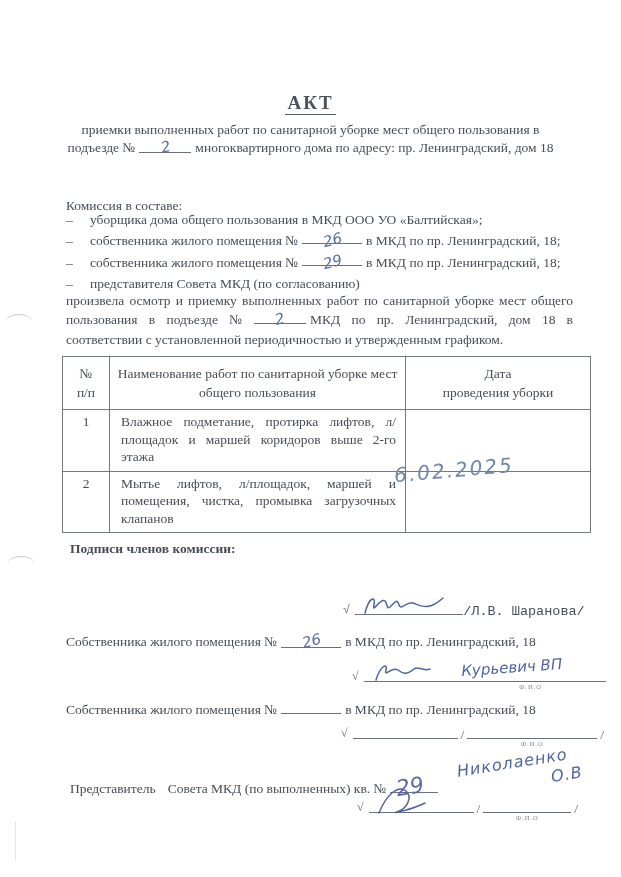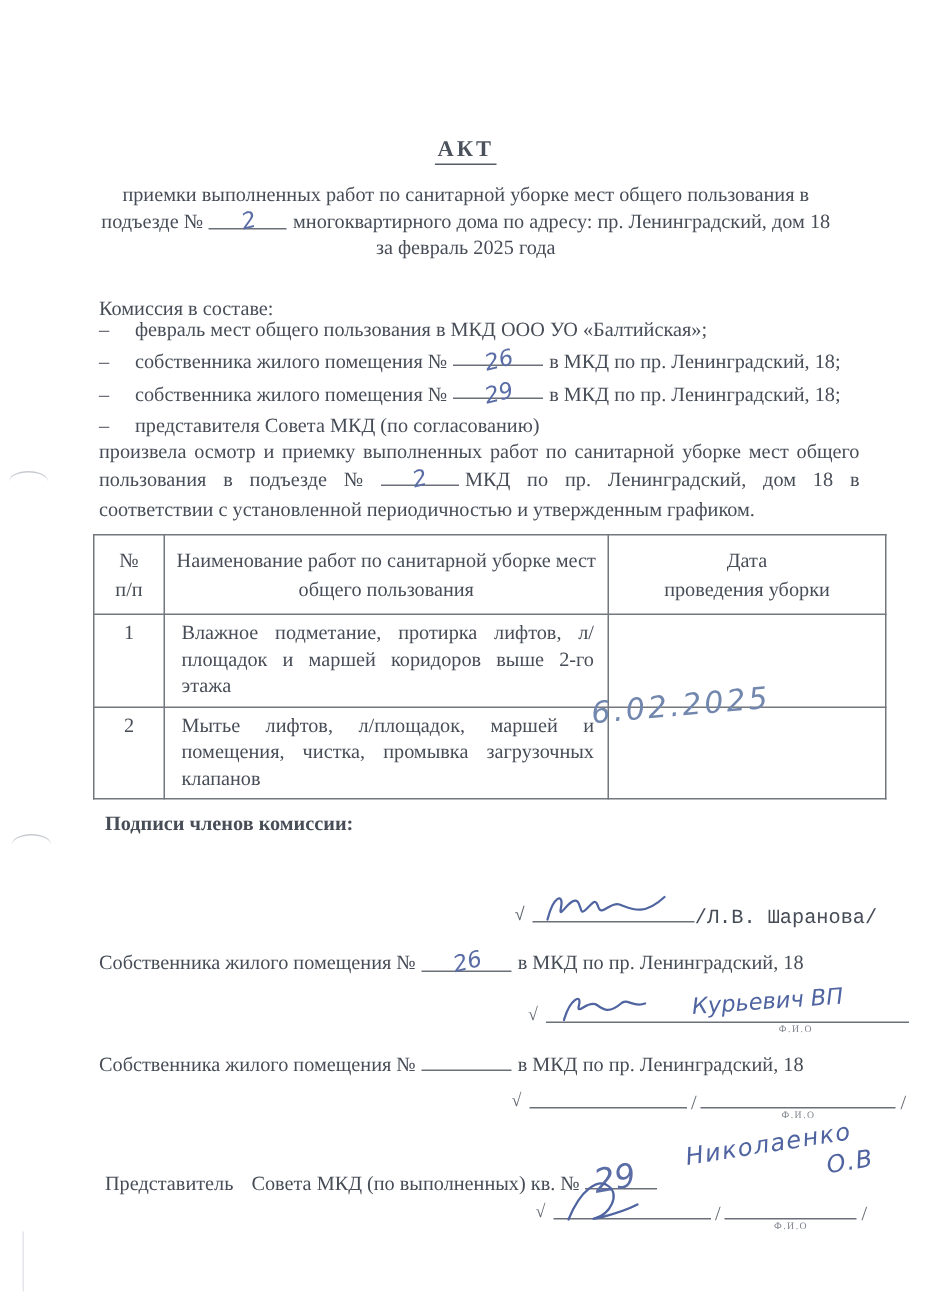--- a/index.html
+++ b/index.html
@@ -12,21 +12,21 @@
 
   
   .arc { position:absolute; width:26px; height:13px;
          border-top:1.5px solid #c6cacf; border-radius:50%; }
   .arc1 { top:314px; left:6px; }
   .arc2 { top:556px; left:8px; }
   .edge-mark { position:absolute; left:15px; top:821px; width:1px; height:40px; background:#e4e6e9; }
 
   
   .title { position:absolute; top:92px; left:0; width:100%; text-align:center; margin:0;
-           font-size:15px; font-weight:bold; color:#4c525c; }
+           font-size:19px; font-weight:bold; color:#4c525c; }
   .title-text { border-bottom:1.5px solid #565c66; letter-spacing:2px; padding:0 2px 1px; }
 
   .intro { position:absolute; top:121px; left:30px; width:561px; text-align:center; line-height:17.5px; }
 
   
   .blank { display:inline-block; border-bottom:1px solid #6b7078; height:13px;
            text-align:center; vertical-align:baseline; margin:0 4px; position:relative; }
   .hand { font-family:"DejaVu Sans",sans-serif; font-style:italic; color:#5b6da6; }
   .hand-num { display:inline-block; transform:rotate(-14deg); font-size:15px; line-height:12px; }
   .blank-entrance { width:52px; }
@@ -98,28 +98,27 @@
   <div class="arc arc2"></div>
   <div class="edge-mark"></div>
 
   <h1 class="title"><span class="title-text">АКТ</span></h1>
 
   <div class="intro">
     <div>приемки выполненных работ по санитарной уборке мест общего пользования в</div>
     <div>
       <span>подъезде №</span><span class="blank blank-entrance"><span class="hand hand-num">2</span></span><span>многоквартирного дома по адресу: пр. Ленинградский, дом 18</span>
     </div>
-    <div>за февраль 2025 года</div>
   </div>
 
   <div class="commission-label">Комиссия в составе:</div>
   <div class="commission-list">
     <div class="commission-item">
       <span class="dash">–</span>
-      <span>февраль мест общего пользования в МКД ООО УО «Балтийская»;</span>
+      <span>уборщика дома общего пользования в МКД ООО УО «Балтийская»;</span>
     </div>
     <div class="commission-item">
       <span class="dash">–</span>
       <span>
         <span>собственника жилого помещения №</span><span class="blank blank-flat"><span class="hand hand-num">26</span></span><span>в МКД по пр. Ленинградский, 18;</span>
       </span>
     </div>
     <div class="commission-item">
       <span class="dash">–</span>
       <span>

